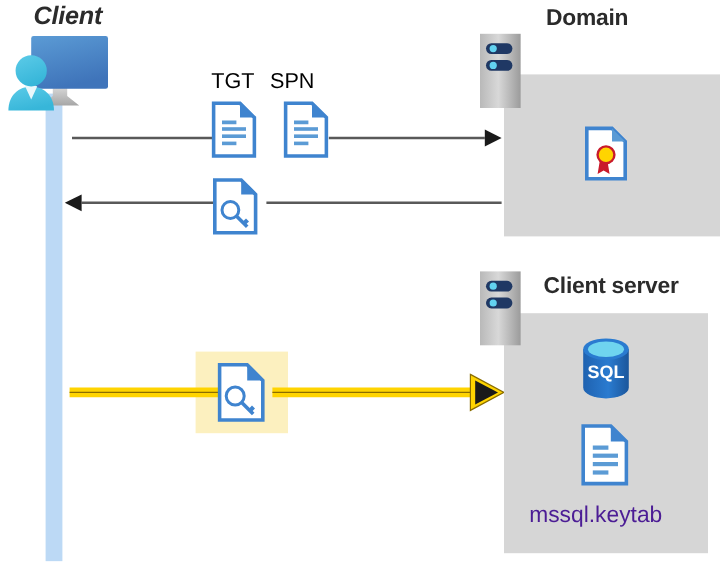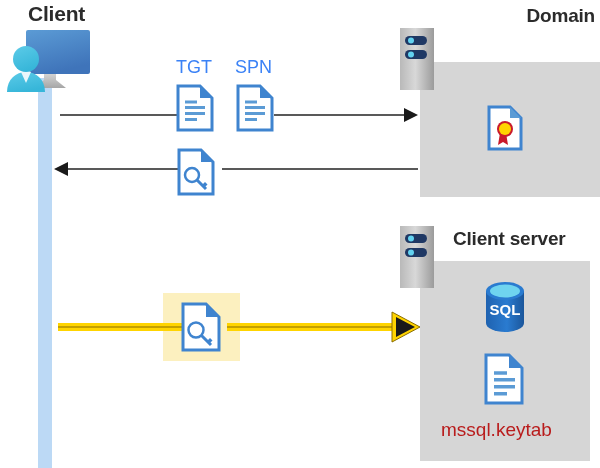--- a/index.html
+++ b/index.html
@@ -18,49 +18,49 @@
 
   
   .title-bold {
     position: absolute;
     font-weight: bold;
     color: #2b2b2b;
     letter-spacing: -0.2px;
   }
   .label-plain {
     position: absolute;
-    color: #b91c1c;
+    color: #4c1d95;
   }
 
   #client-title {
     left: 28px; top: 2px;
     font-size: 21px;
+    font-style: italic;
   }
   #dc-title {
     left: 455px; top: 4px;
     font-size: 19px;
     line-height: 24px;
     width: 140px;
-    text-align: right;
   }
   #linux-title {
     left: 453px; top: 228px;
     font-size: 19px;
   }
   #keytab-label {
     left: 441px; top: 419px;
     font-size: 19px;
   }
   .doc-tag {
     position: absolute;
     font-size: 18px;
-    color: #3b82f6;
+    color: #000000;
   }
   #tgt-label { left: 176px; top: 57px; }
-  #spn-label { left: 235px; top: 57px; }
+  #spn-label { left: 225px; top: 57px; }
 
   
   .gray-panel {
     position: absolute;
     background: #d6d6d6;
   }
   #dc-panel   { left: 420px; top: 62px;  width: 180px; height: 135px; }
   #lin-panel  { left: 420px; top: 261px; width: 170px; height: 200px; }
 
   

